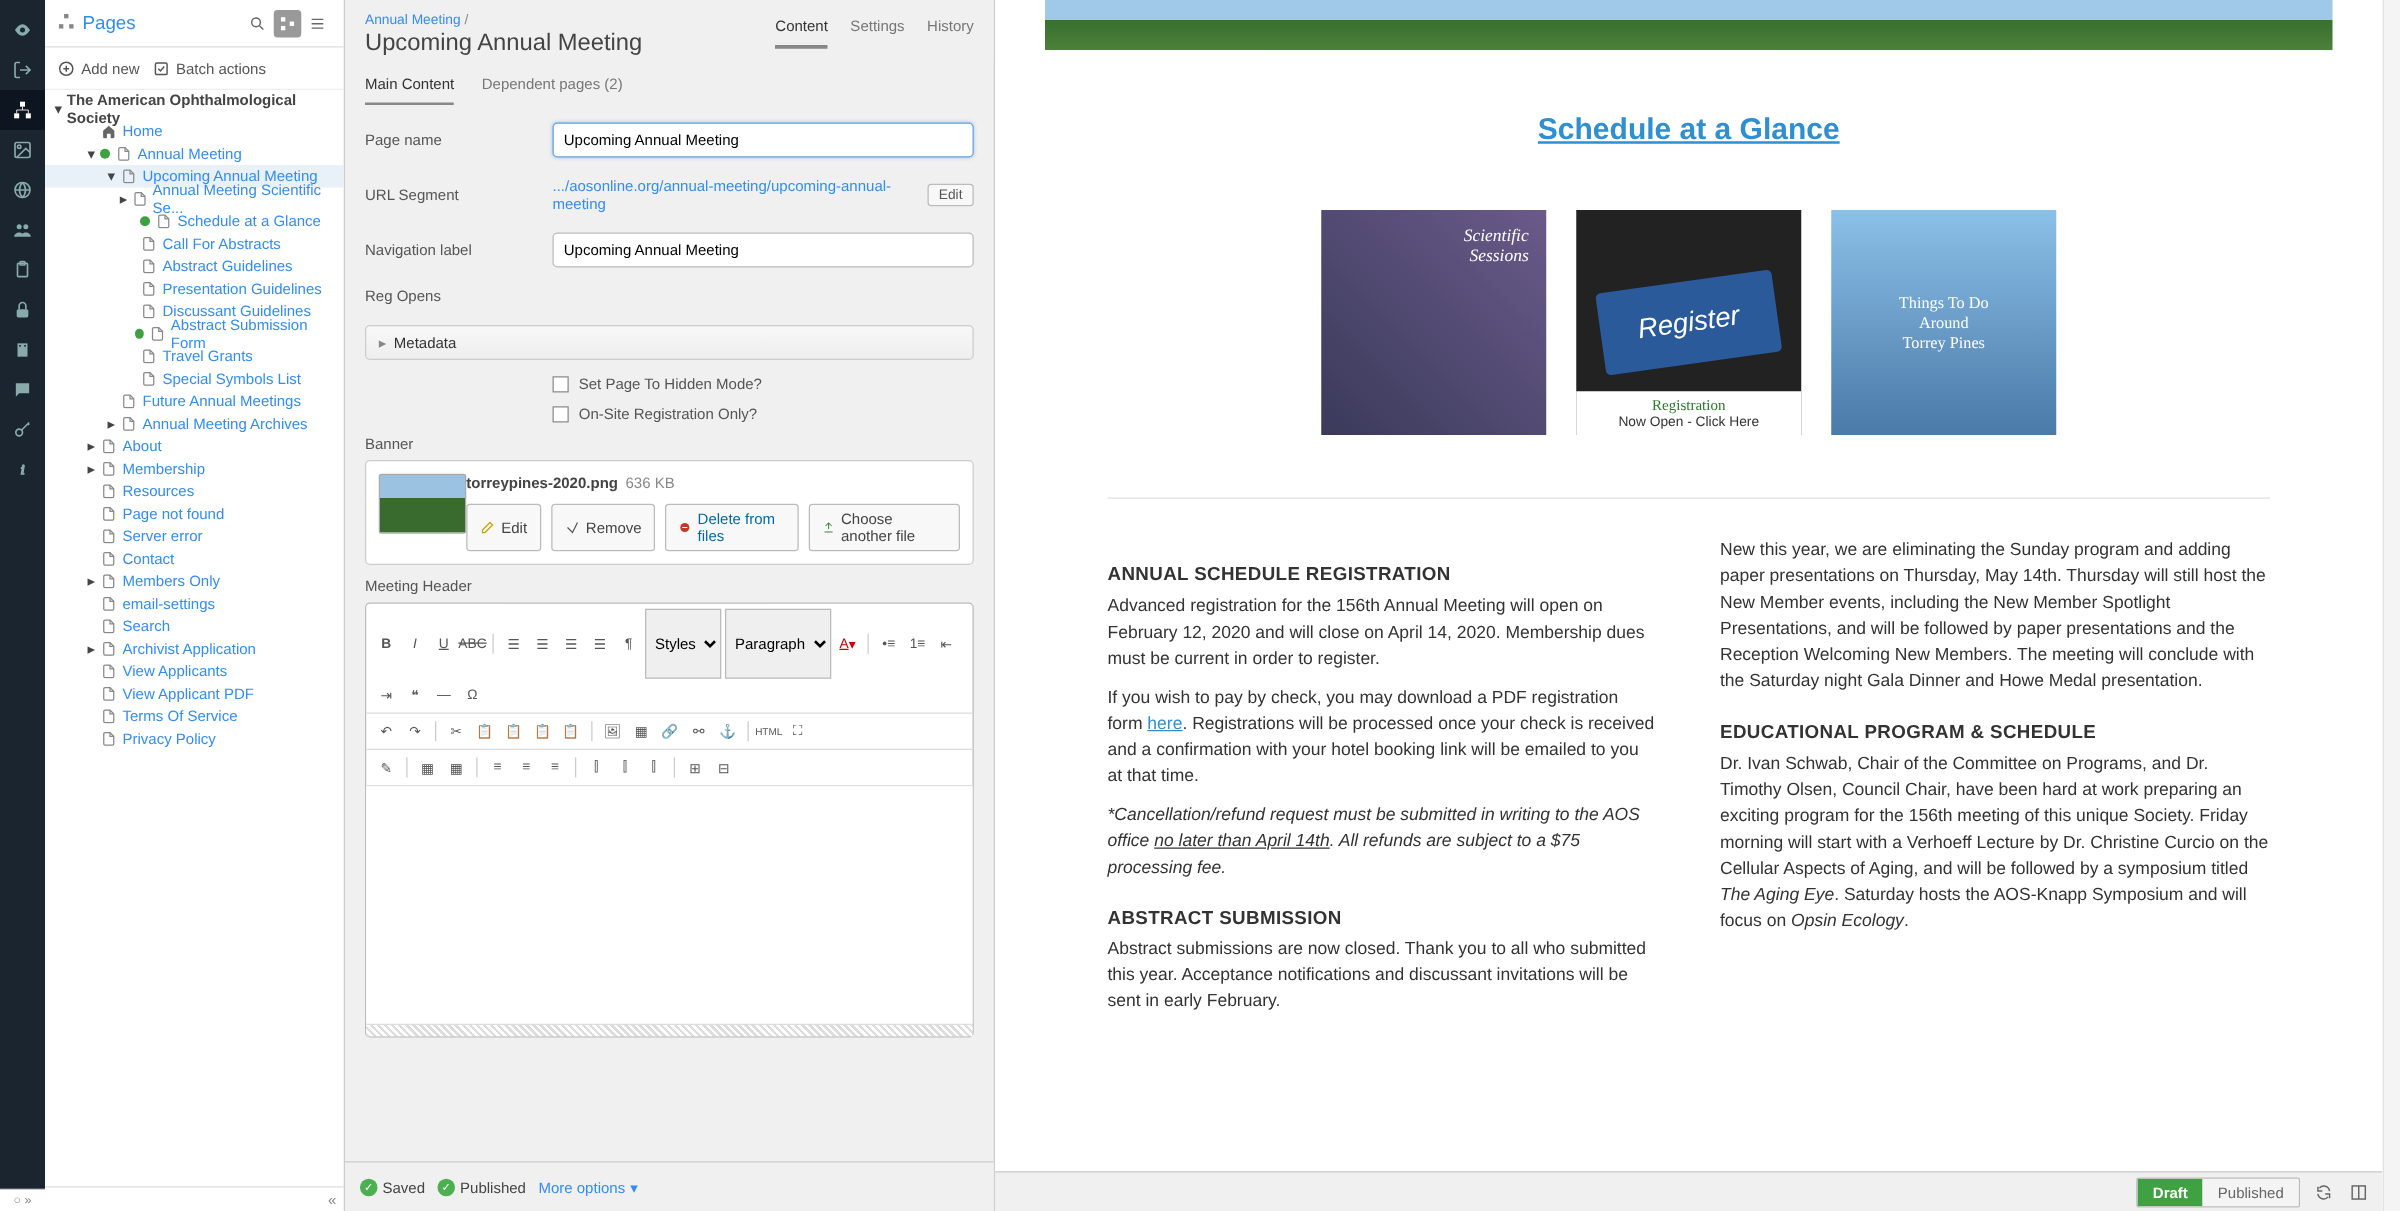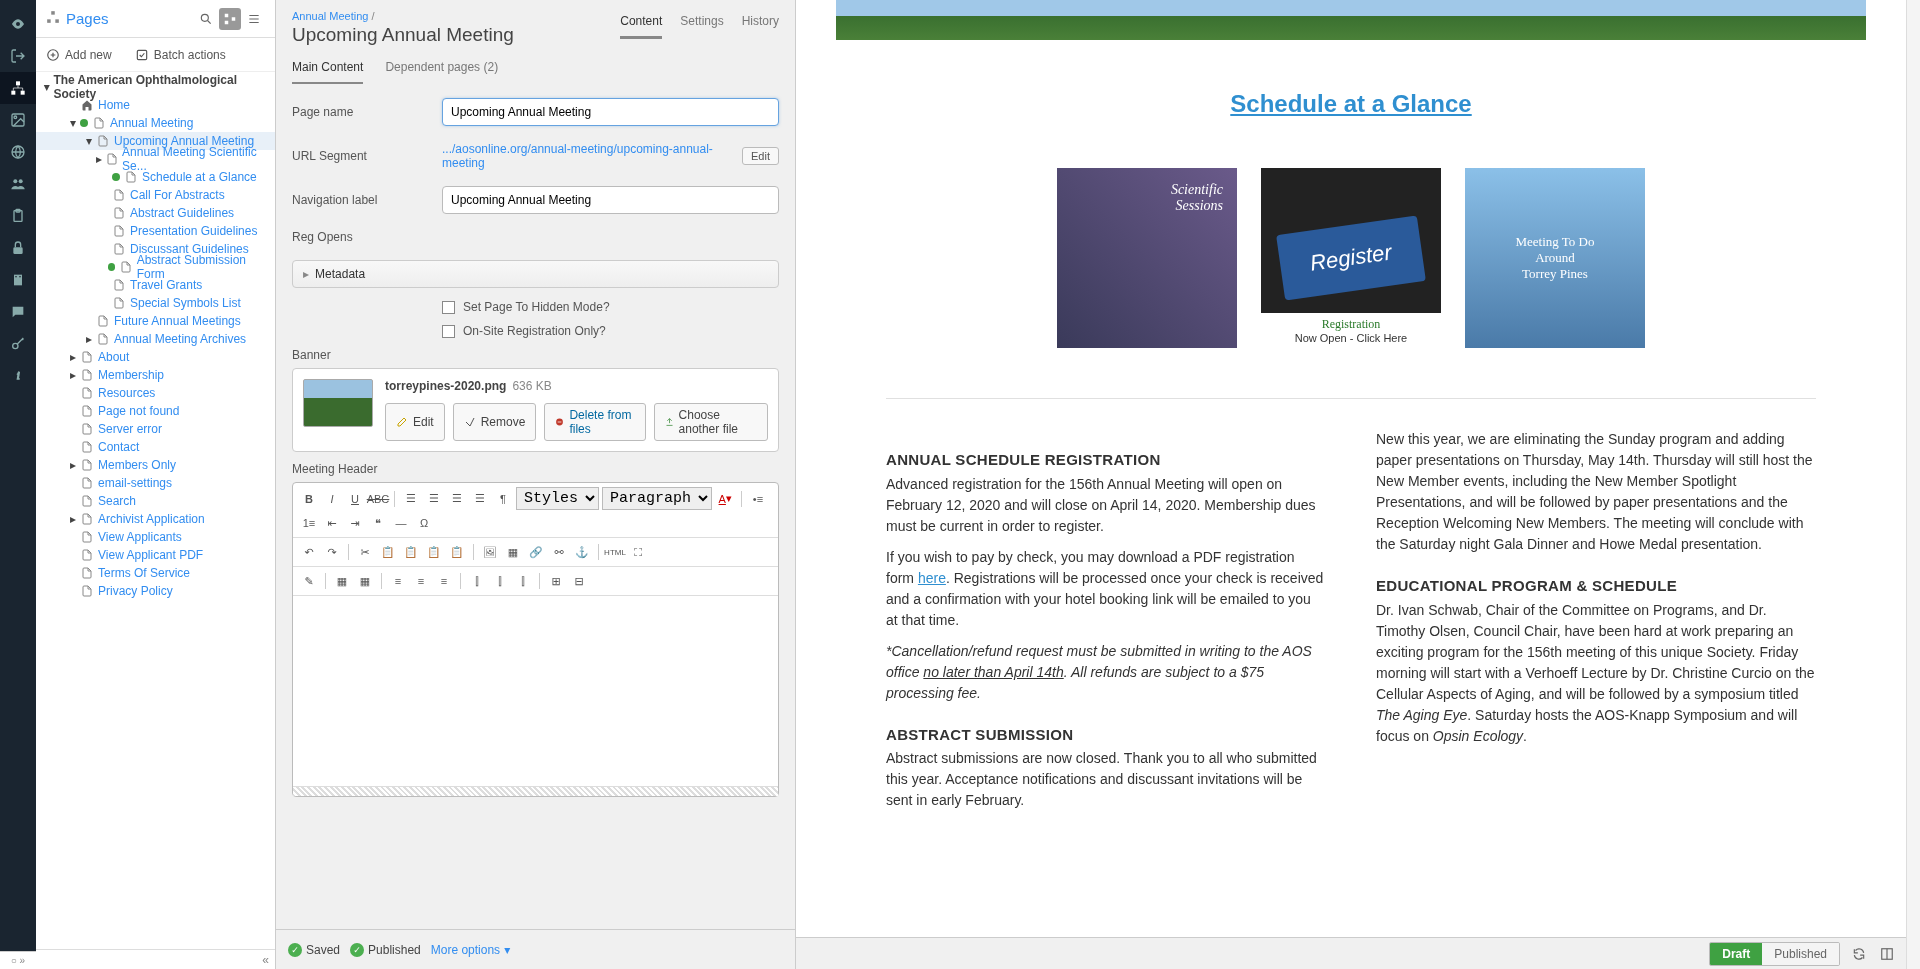--- a/index.html
+++ b/index.html
@@ -10,21 +10,21 @@
 .rail .rail-item.active { background: #0d1520; color: #fff; }
 .rail svg { width: 16px; height: 16px; }
 
 .left-panel { width: 240px; background: #fff; border-right: 1px solid #ccc; display: flex; flex-direction: column; position: relative; }
 .lp-header { height: 38px; display: flex; align-items: center; padding: 0 10px; border-bottom: 1px solid #ddd; }
 .lp-header .icon-pages { color: #888; margin-right: 6px; }
 .lp-header .title { color: #328df0; font-size: 15px; font-weight: 500; flex: 1; }
 .lp-header .hbtn { width: 22px; height: 22px; display: flex; align-items: center; justify-content: center; margin-left: 2px; cursor: pointer; color: #666; border-radius: 3px; }
 .lp-header .hbtn.active { background: #999; color: #fff; }
 
-.lp-actions { height: 34px; display: flex; align-items: center; padding: 0 10px; border-bottom: 1px solid #eee; gap: 23px; }
+.lp-actions { height: 34px; display: flex; align-items: center; padding: 0 10px; border-bottom: 1px solid #eee; gap: 10px; }
 .lp-actions .act { display: flex; align-items: center; gap: 5px; color: #555; cursor: pointer; }
 .lp-actions .act svg { width: 14px; height: 14px; }
 
 .tree { flex: 1; overflow-y: auto; padding: 6px 0; }
 .tree-row { display: flex; align-items: center; height: 18px; padding: 0 6px; cursor: pointer; }
 .tree-row.selected { background: #e8f0f8; }
 .tree-indent { display: inline-block; }
 .tree-arrow { width: 10px; height: 10px; display: inline-flex; align-items: center; justify-content: center; color: #444; margin-right: 2px; }
 .tree-arrow.none { visibility: hidden; }
 .tree-icon { width: 14px; height: 14px; display: inline-flex; align-items: center; justify-content: center; margin-right: 4px; }
@@ -56,35 +56,35 @@
 .small-btn { border: 1px solid #bbb; background: #f8f8f8; border-radius: 3px; padding: 2px 8px; font-size: 11px; margin-left: 6px; cursor: pointer; color: #555; }
 
 .collapsible { border: 1px solid #ccc; border-radius: 4px; background: linear-gradient(#f8f8f8,#eee); padding: 6px 10px; display: flex; align-items: center; gap: 6px; cursor: pointer; margin-bottom: 12px; }
 .collapsible .arr { color: #888; }
 
 .chk-row { display: flex; align-items: center; gap: 8px; margin-left: 150px; margin-bottom: 10px; color: #555; }
 .chk { width: 13px; height: 13px; border: 1px solid #888; background: #fff; }
 
 .section-label { color: #555; margin: 10px 0 6px 0; }
 .banner-box { border: 1px solid #ccc; border-radius: 4px; background: #fff; padding: 10px; }
-.banner-content { display: flex; gap: 12px; }
+.banner-content { display: flex; gap: 0; }
 .thumb { width: 70px; height: 48px; background: linear-gradient(to bottom, #9bc2e0 40%, #3a6b2e 40%); border: 1px solid #aaa; border-radius: 2px; }
 .banner-meta { flex: 1; }
 .banner-name { font-weight: bold; color: #444; font-size: 12px; }
 .banner-size { color: #888; margin-left: 6px; }
 .banner-btns { display: flex; gap: 8px; margin-top: 10px; }
 .bbtn { border: 1px solid #bbb; background: #f8f8f8; border-radius: 3px; padding: 4px 10px; font-size: 12px; display: inline-flex; align-items: center; gap: 5px; cursor: pointer; color: #444; }
 .bbtn.danger { color: #0369a1; }
 .bbtn svg { width: 12px; height: 12px; }
 
 .editor-box { border: 1px solid #bbb; border-radius: 4px; background: #fff; margin-top: 6px; }
 .toolbar { display: flex; flex-wrap: wrap; align-items: center; padding: 4px 6px; border-bottom: 1px solid #ddd; gap: 3px; }
 .tb-btn { width: 20px; height: 20px; display: flex; align-items: center; justify-content: center; cursor: pointer; color: #555; border-radius: 2px; font-size: 11px; }
 .tb-sep { width: 1px; height: 16px; background: #ccc; margin: 0 3px; }
-.tb-select { font-size: 15px; border: 1px solid #bbb; padding: 1px 3px; font-family: Liberation Mono, monospace; }
+.tb-select { font-size: 12px; border: 1px solid #bbb; padding: 19px 3px; }
 .editor-area { height: 190px; background: #fff; }
 .editor-resize { height: 10px; background: repeating-linear-gradient(45deg,#ddd,#ddd 2px,#fff 2px,#fff 4px); border-top: 1px solid #ddd; }
 
 .mp-footer { height: 40px; border-top: 1px solid #ccc; display: flex; align-items: center; padding: 0 12px; gap: 10px; background: #f0f0f0; }
 .badge-saved { display: flex; align-items: center; gap: 4px; color: #444; font-size: 12px; }
 .badge-dot { width: 14px; height: 14px; background: #4caf50; border-radius: 50%; display: flex; align-items: center; justify-content: center; color: #fff; font-size: 9px; }
 .more-opts { color: #328df0; cursor: pointer; display: flex; align-items: flex-end; gap: 4px; }
 
 .right-panel { flex: 1; background: #fff; position: relative; overflow: hidden; }
 .right-scroll { overflow-y: auto; height: 100%; }
@@ -746,21 +746,21 @@
             </div>
           </div>
           <div class="card c2">
             <div class="reg-blue">Register</div>
             <div class="reg-foot">
                 <div style="font-family:'Old English Text MT',serif;font-size:12px;">Registration</div>
                 <div style="color:#333;">Now Open - Click Here</div>
               </div>
           </div>
           <div class="card c3">
-            <div>Meeting To Do</div>
+            <div>Things To Do</div>
               <div>Around</div>
               <div>Torrey Pines</div>
           </div>
         </div>
         <hr class="hr-line">
         <div class="content-cols">
           <div class="col">
             <h3>ANNUAL SCHEDULE REGISTRATION</h3>
             <p>Advanced registration for the 156th Annual Meeting will open on February 12, 2020 and will close on April 14, 2020. Membership dues must be current in order to register.</p>
             <p><span>If you wish to pay by check, you may download a PDF registration form </span><a>here</a><span>. Registrations will be processed once your check is received and a confirmation with your hotel booking link will be emailed to you at that time.</span></p>

